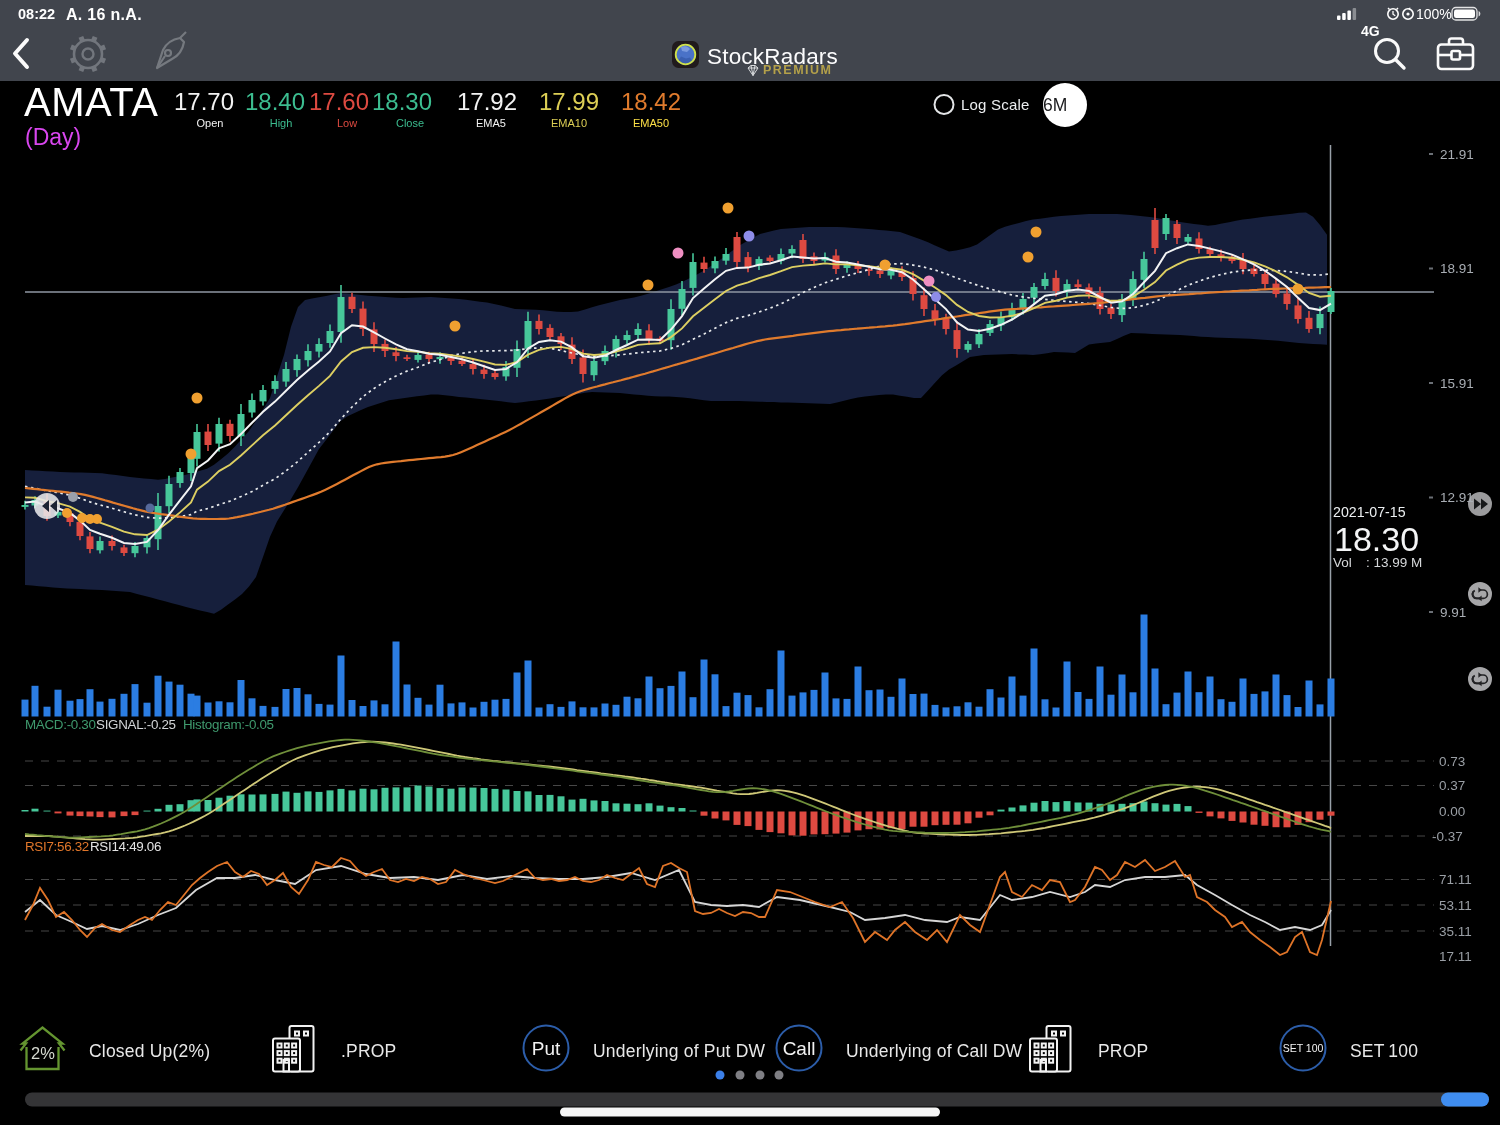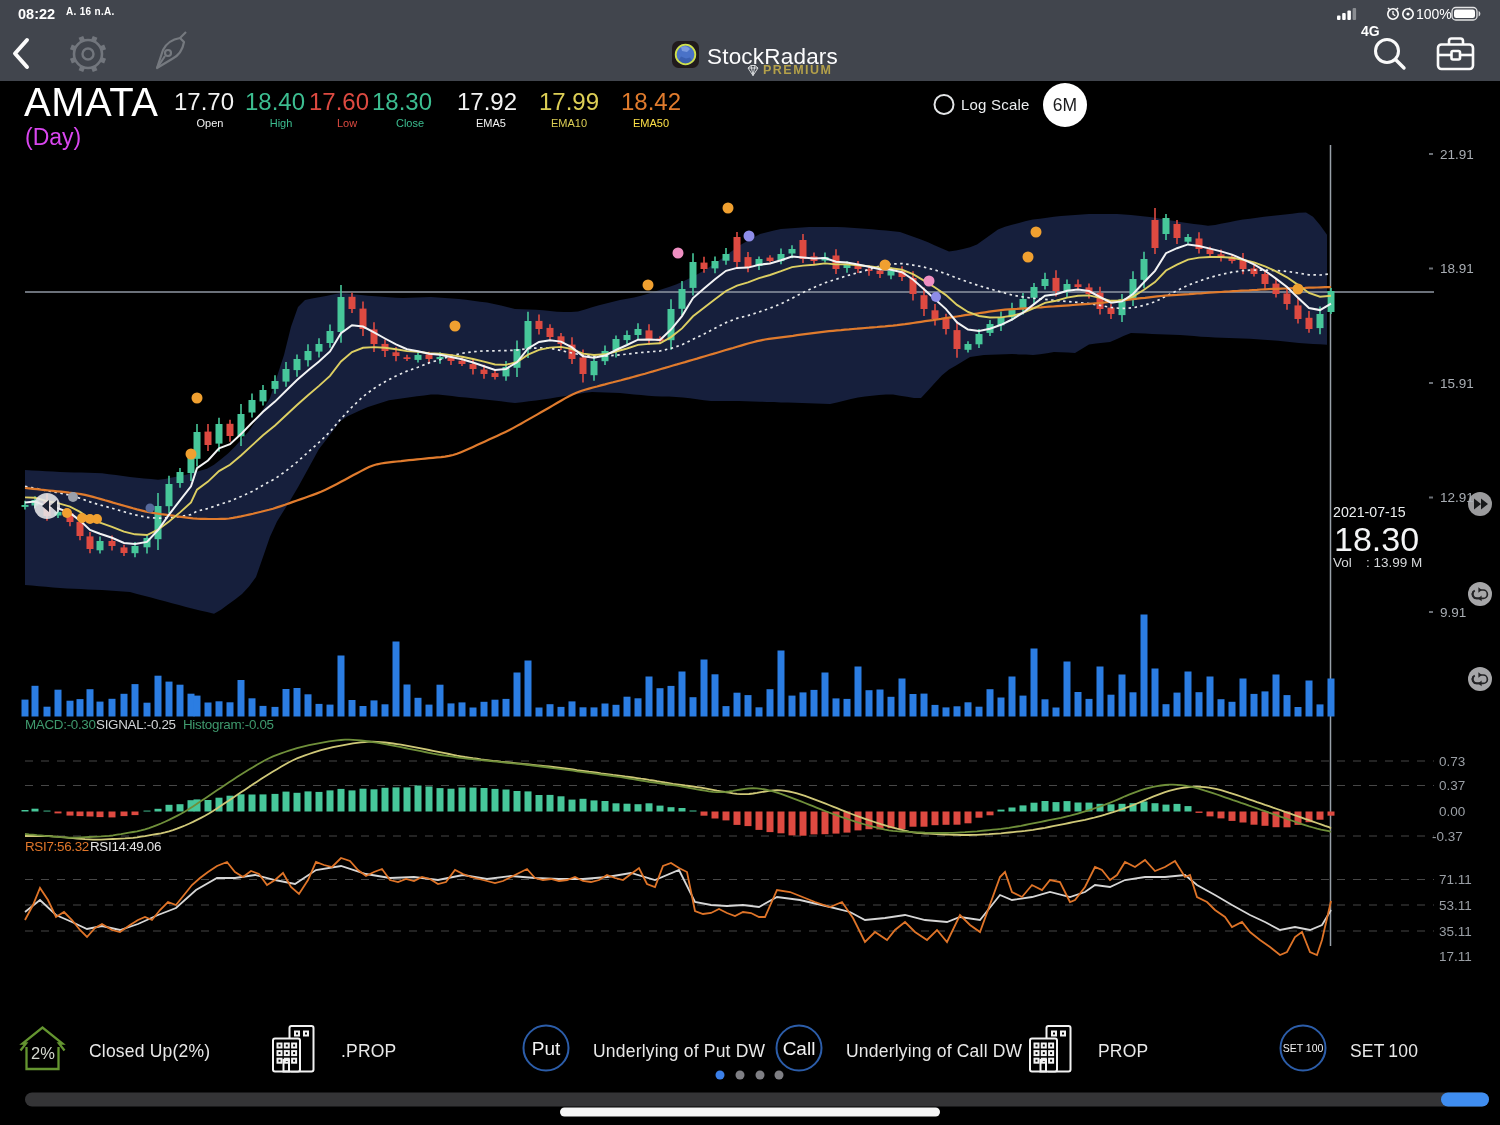--- a/index.html
+++ b/index.html
@@ -1,27 +1,27 @@
 <!DOCTYPE html>
 <html><head><meta charset="utf-8"><style>
 *{margin:0;padding:0;box-sizing:border-box}
 body{width:1500px;height:1125px;background:#000;font-family:"Liberation Sans",sans-serif;overflow:hidden;position:relative}
 .topbar{position:absolute;left:0;top:0;width:1500px;height:81px;background:#41454d}
 .sttime{position:absolute;left:18px;top:6px;font-size:14.5px;font-weight:bold;color:#fff}
-.stdate{position:absolute;left:66px;top:6px;font-size:10px;font-weight:bold;color:#fff;letter-spacing:0.3px}
+.stdate{position:absolute;left:66px;top:6px;font-size:16px;font-weight:bold;color:#fff;letter-spacing:0.3px}
 .st4g{position:absolute;left:1361px;top:23px;font-size:14px;font-weight:bold;color:#fff}
 .st100{position:absolute;left:1416px;top:6px;font-size:14px;font-weight:normal;color:#fff}
 .logotext{position:absolute;left:707px;top:44px;font-size:22.5px;color:#fcfcfd;letter-spacing:0.2px}
 .premium{position:absolute;left:763px;top:63px;font-size:12.5px;color:#b3a04a;letter-spacing:1.5px;font-weight:bold}
 .ticker{position:absolute;left:24px;top:80px;font-size:40px;color:#fff;letter-spacing:0.5px}
 .day{position:absolute;left:25px;top:124px;font-size:23px;color:#d946ef}
 .val{position:absolute;top:88px;font-size:24px;text-align:left;transform:translateX(-50%)}
 .lab{position:absolute;top:117px;font-size:11px;text-align:right;transform:translateX(-50%)}
 .logscale{position:absolute;left:961px;top:96px;font-size:15px;color:#eceef0;letter-spacing:0.2px}
-.m6{position:absolute;left:1043px;top:82.5px;width:44px;height:44px;border-radius:50%;background:#fff;color:#1b1b1d;font-size:17.5px;text-align:center;line-height:44px;font-weight:500}
+.m6{position:absolute;left:1043px;top:82.5px;width:44px;height:44px;border-radius:50%;background:#fff;color:#1b1b1d;font-size:17.5px;text-align:left;line-height:44px;font-weight:500}
 svg{position:absolute;left:0;top:0}
 </style></head><body>
 <div class="topbar"></div>
 <div class="sttime">08:22</div>
 <div class="stdate">A. 16 n.A.</div>
 <div class="st4g">4G</div>
 <div class="st100">100%</div>
 <div class="logotext">StockRadars</div>
 <div class="premium">PREMIUM</div>
 <svg style="left:746px;top:65px;position:absolute" width="14" height="12">

